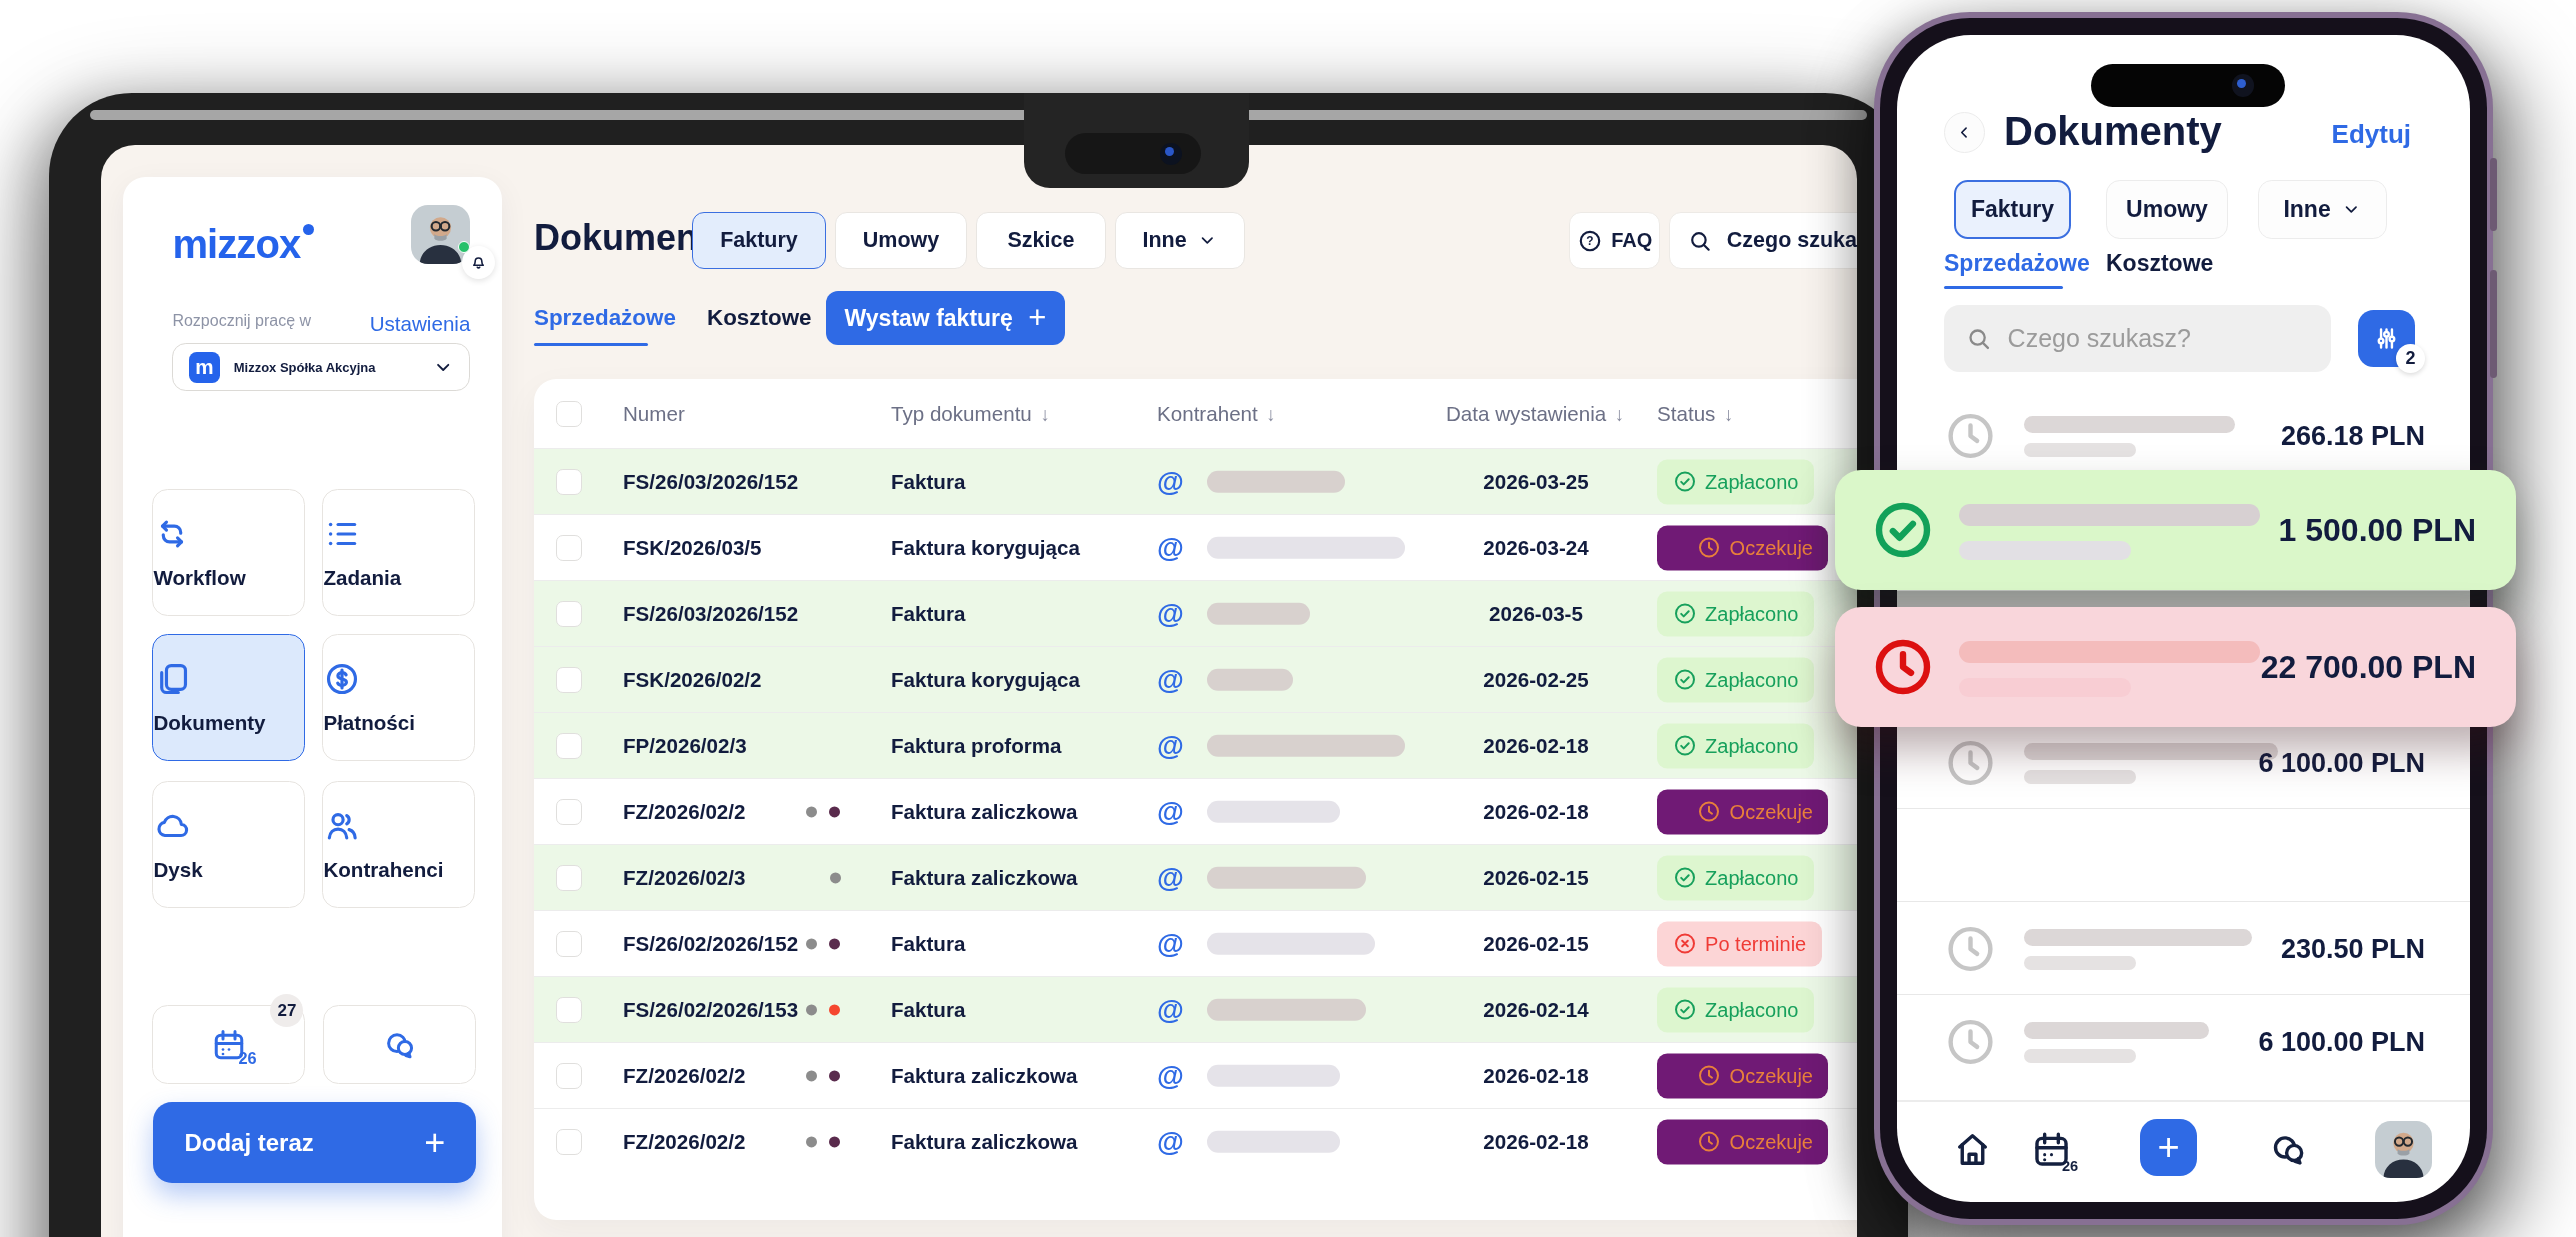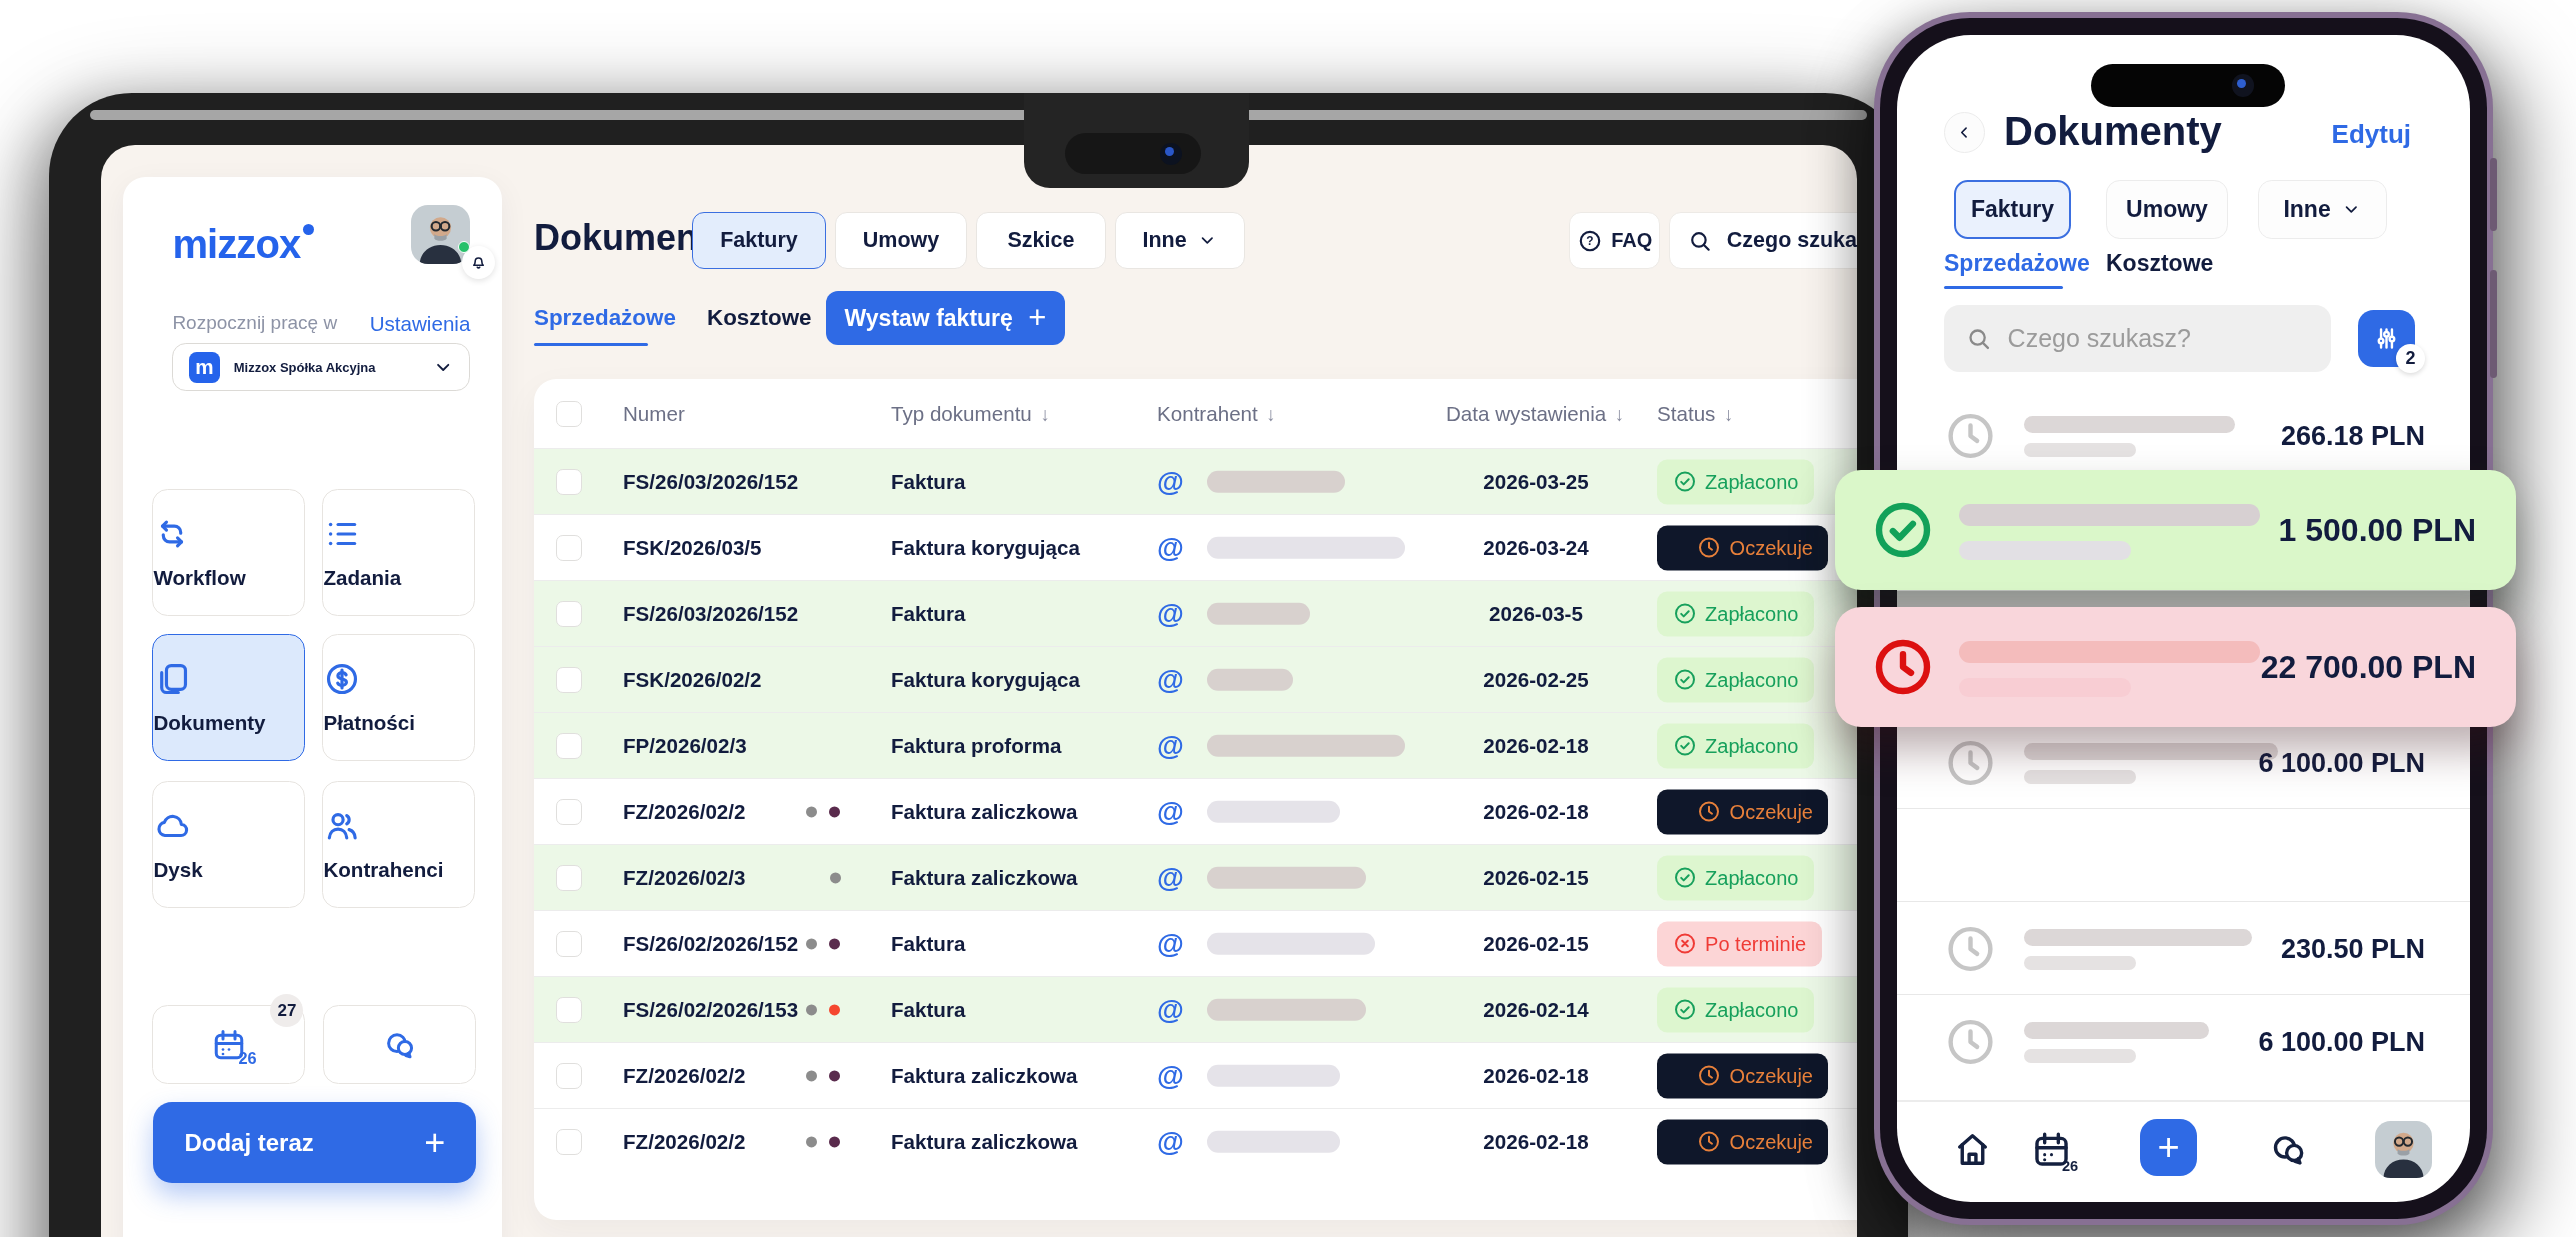--- a/index.html
+++ b/index.html
@@ -25,21 +25,21 @@
     border-radius:22.4px; box-shadow:0 8.6px 30px rgba(30,30,60,.06); }
   .logo { position:absolute; left:49px; top:45px; font-size:40px; font-weight:800; color:#2563eb; letter-spacing:-0.9px; }
   .logo .logo-dot { position:absolute; right:-13.8px; top:1.7px; width:11.2px; height:11.2px; border-radius:50%; background:#2563eb; }
   .avatar { position:absolute; width:59px; height:59px; border-radius:17px; overflow:hidden; }
   .avatar svg { display:block; width:100%; height:100%; }
   .sb-avatar { left:288px; top:28px; }
   .bell-badge { position:absolute; left:339px; top:69px; width:33px; height:33px; border-radius:50%;
     background:#fff; box-shadow:0 1.7px 6.9px rgba(0,0,0,.12); display:flex; align-items:center; justify-content:center; color:#121c3e; }
   .bell-badge svg { width:19px; height:19px; }
   .presence-dot { position:absolute; left:335px; top:64px; width:12px; height:12px; border-radius:50%; background:#27c06a; border:1.7px solid #fff; z-index:2; }
-  .sb-caption { position:absolute; left:49px; top:135px; font-size:19px; color:#8d93a6; }
+  .sb-caption { position:absolute; left:49px; top:135px; font-size:16px; color:#8d93a6; }
   .sb-settings { position:absolute; right:32px; top:135px; font-size:20.6px; color:#2f6ae5; cursor:pointer; }
   .company-select { position:absolute; left:49px; top:166px; width:298px; height:48px; border:1.7px solid #dcdad6;
     border-radius:13.8px; background:#fff; display:flex; align-items:center; padding:0 15.5px; gap:13.8px; }
   .m-badge { width:31px; height:31px; border-radius:7.7px; background:#2563eb; color:#fff; font-weight:800;
     font-size:20.6px; display:flex; align-items:center; justify-content:center; flex:0 0 auto; }
   .company-name { font-size:13px; font-weight:600; color:#121c3e; flex:1; white-space:nowrap; }
   .chev { width:22.4px; height:22.4px; color:#121c3e; flex:0 0 auto; }
   .tiles { position:absolute; left:29px; top:312px; width:324px; }
   .tile { position:absolute; width:153px; height:127px; background:#fff; border:1.7px solid #e7e4e0; border-radius:15.5px;
     display:flex; flex-direction:column; align-items:flex-start; justify-content:center; gap:13.8px; cursor:pointer; }
@@ -100,21 +100,21 @@
   .t-row.green .c-bar { background:#d8d1ce; }
   .c-date { left:916px; width:172px; text-align:center; }
   .dots { left:272px; display:flex; gap:12px; }
   .dots i { width:11.2px; height:11.2px; border-radius:50%; display:block; }
   .dg { background:#8c8c8c; } .dmr { background:#5a2b4d; } .drd { background:#f5472f; }
   .dots.single { left:296px; }
   .badge { position:absolute; left:1123px; top:50%; transform:translateY(-50%); height:45px; border-radius:10.3px;
     display:inline-flex; align-items:center; gap:8.6px; padding:0 15.5px; font-size:20px; font-weight:400; }
   .badge svg { width:24px; height:24px; }
   .badge.paid { background:#ddf6cf; color:#17a05c; }
-  .badge.pending { background:#0f172a; color:#e8803a;padding-left:40px; }
+  .badge.pending { background:#701a75; color:#e8803a;padding-left:40px; }
   .badge.overdue { background:#fcd5d6; color:#ef3b36; }
 
   
   .phone { position:absolute; left:1874px; top:12px; width:619px; height:1213px; background:#877093; border-radius:96px;
     box-shadow:24px 34px 77px rgba(0,0,0,.5), -15.5px 17px 52px rgba(0,0,0,.35); }
   .phone-inner { position:absolute; left:6px; top:6px; right:6px; bottom:6px; background:#15101b; border-radius:90px; }
   .phone-btn { position:absolute; right:-4.3px; width:7.7px; background:#6d5a73; border-radius:3.4px; }
   .pb1 { top:146px; height:73px; } .pb2 { top:258px; height:108px; }
   .phone-screen { position:absolute; left:23px; top:23px; width:573px; height:1167px; background:#fff; border-radius:74px; overflow:hidden; }
   .island { position:absolute; left:194px; top:29px; width:194px; height:43px; background:#050505; border-radius:22.4px; }

